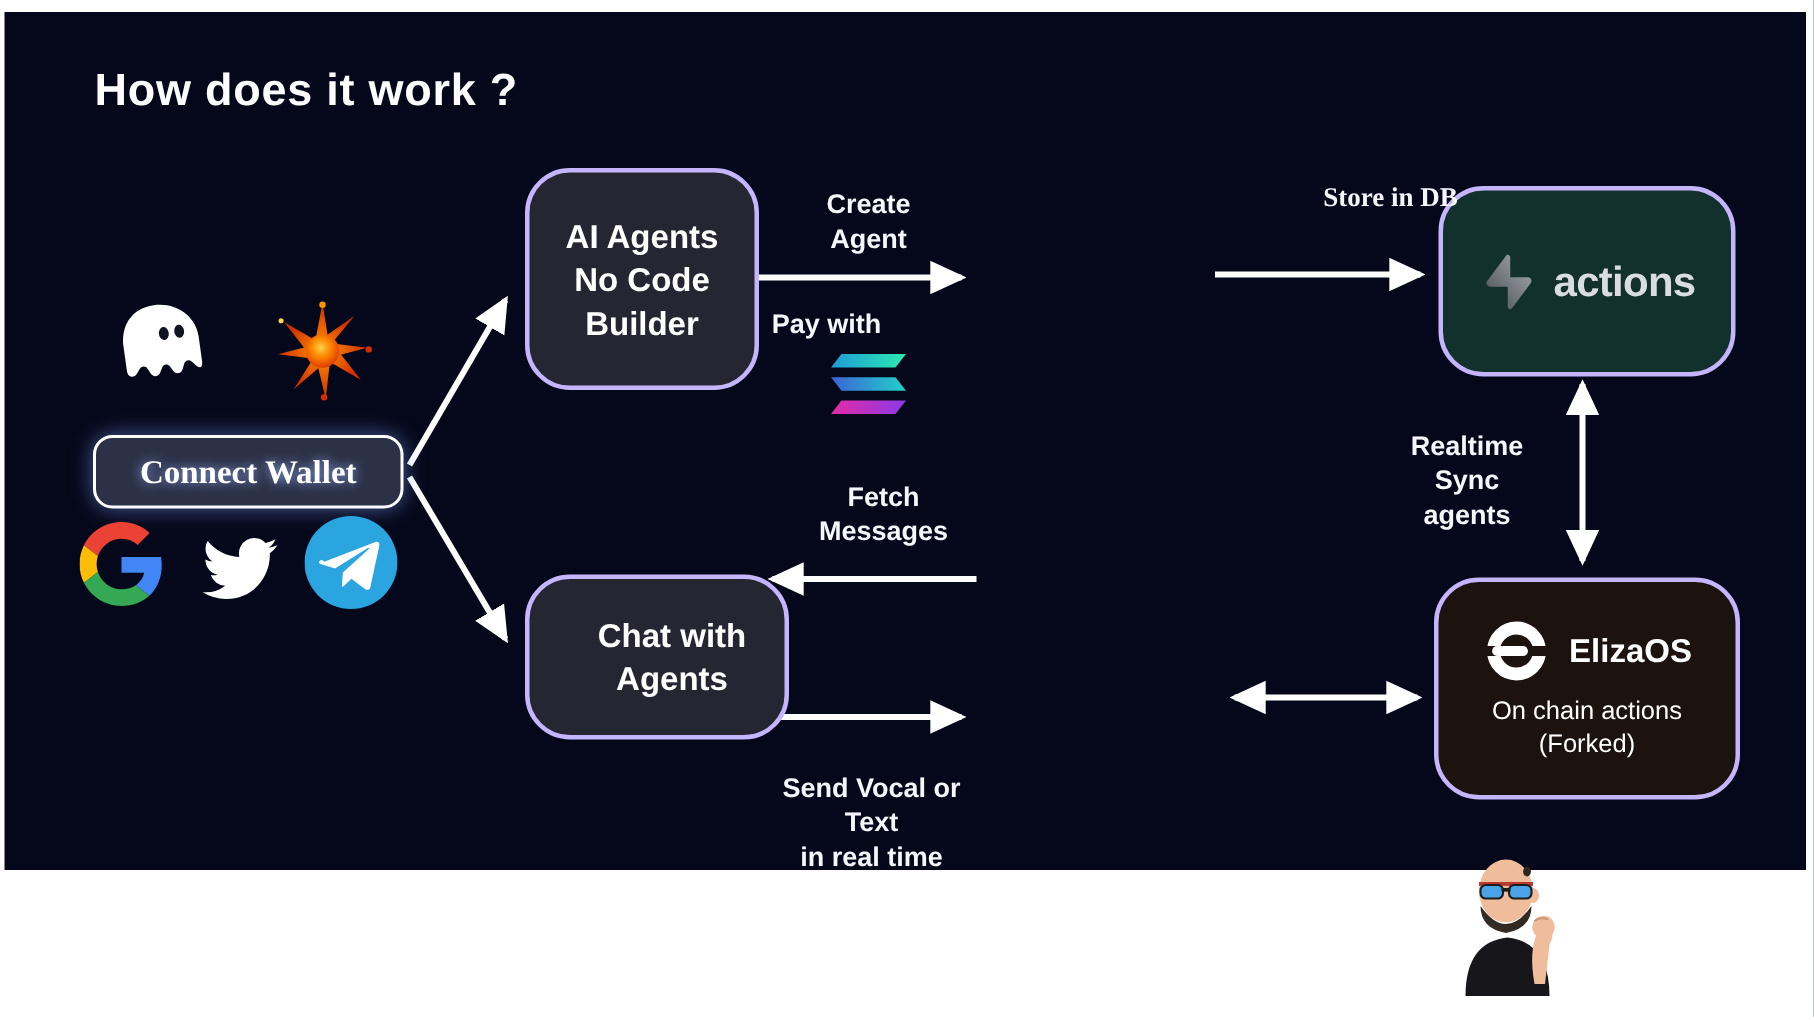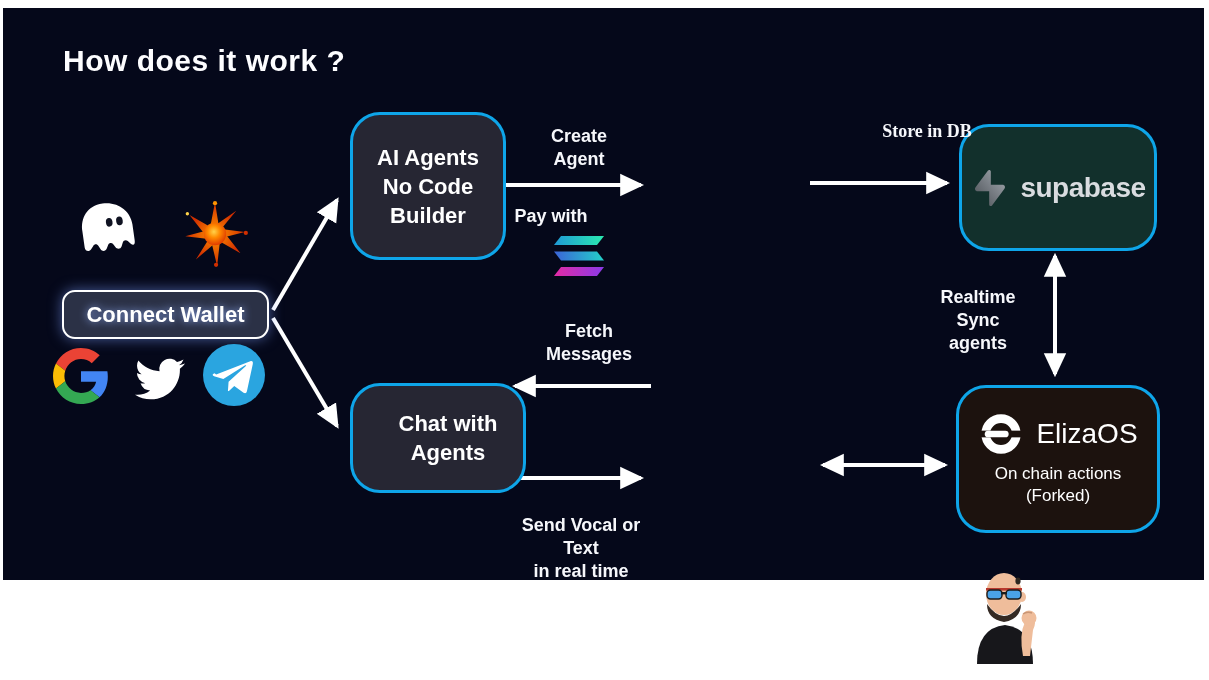--- a/index.html
+++ b/index.html
@@ -1,36 +1,36 @@
 <!DOCTYPE html>
 <html style="--bg: #05081a; --panel: #262633; --gateway: #3c41ab; --supabase: #12302c; --eliza: #1c120e; --connect: #2b3146; --arrow: #ffffff;"><head>
 <meta charset="utf-8">
 <style>
   html,body{margin:0;padding:0;width:1209px;height:680px;overflow:hidden;
     background:#fff;font-family:"Liberation Sans","DejaVu Sans",sans-serif;}
   .slide{position:absolute;left:3px;top:8px;width:1201px;height:572px;background:var(--bg,#05081a);}
   .title{position:absolute;left:60px;top:36px;margin:0;color:#fdfdff;font-size:30px;font-weight:600;letter-spacing:.5px;}
   .arrows{position:absolute;left:0;top:0;width:1201px;height:672px;pointer-events:none;}
   .arrows line{stroke:var(--arrow,#fff);stroke-width:4;}
-  .node{position:absolute;border:3px solid #0ea5e9;border-radius:30px;display:flex;flex-direction:column;
+  .node{position:absolute;border:3px solid #c4b5fd;border-radius:30px;display:flex;flex-direction:column;
     align-items:center;justify-content:center;color:#fff;font-weight:700;text-align:center;white-space:pre-line;}
   .builder{left:347px;top:104px;width:150px;height:142px;background:var(--panel,#262633);font-size:22px;line-height:29px;}
   .chat{left:347px;top:375px;width:150px;height:104px;background:var(--panel,#262633);font-size:22px;line-height:29px;padding-left:20px;}
   .gateway{left:650px;top:102px;width:155px;height:412px;background:var(--gateway,#3c41ab);border-radius:38px;font-size:25px;line-height:33px;}
   .supabase{left:956px;top:116px;width:192px;height:121px;background:var(--supabase,#12302c);flex-direction:row;gap:10px;}
   .supabase .sb-text{color:#d9dce0;font-size:28px;letter-spacing:-.5px;}
   .eliza{left:953px;top:377px;width:198px;height:142px;background:var(--eliza,#1c120e);gap:6px;}
   .eliza-row{display:flex;align-items:center;gap:12px;}
-  .eliza-title{font-size:28px;font-weight:400;}
+  .eliza-title{font-size:22px;font-weight:700;}
   .eliza-sub{font-size:17px;font-weight:500;line-height:22px;white-space:pre-line;}
   .label{position:absolute;transform:translateX(-50%);color:#f6f7fb;font-weight:600;font-size:18px;
     line-height:23px;text-align:center;white-space:pre-line;}
   .connect{position:absolute;left:59px;top:282px;width:207px;height:49px;background:var(--connect,#2b3146);
     border:2px solid #fff;border-radius:13px;color:#fff;font-size:22px;font-weight:600;cursor:pointer;
-    font-family:Liberation Sans, sans-serif;box-shadow:0 0 14px rgba(125,160,255,.55);text-shadow:0 0 8px rgba(150,180,255,.9);}
+    font-family:Liberation Serif, serif;box-shadow:0 0 14px rgba(125,160,255,.55);text-shadow:0 0 8px rgba(150,180,255,.9);}
   .wicon{position:absolute;}
   .brand{position:absolute;left:1043px;top:582px;color:#fff;font-size:26px;font-weight:700;}
   .avatar{position:absolute;left:960px;top:556px;width:84px;height:100px;}
 </style>
 </head>
 <body>
 
 <div class="slide">
 
   <h1 class="title">How does it work ?</h1>
@@ -127,21 +127,21 @@
       <svg viewBox="0 0 24 24" width="40" height="40">
         <defs>
             <linearGradient id="sbg" x1="0" y1="1" x2="1" y2="0">
           <stop offset="0%" stop-color="#474c52"></stop>
               <stop offset="100%" stop-color="#a7adb4"></stop>
         </linearGradient>
           </defs>
         <path fill="url(#sbg)" d="M13.2 22.5c-.55.7-1.7.3-1.7-.6v-8h-7c-1.25 0-1.95-1.4-1.17-2.4L10.8 1.5c.55-.7 1.7-.3 1.7.6v8h7c1.25 0 1.95 1.4 1.17 2.4L13.2 22.5z"></path>
       </svg>
     </span>
-    <span class="sb-text">supabase</span>
+    <span class="sb-text">actions</span>
   </div>
 
   <div class="node eliza">
     <div class="eliza-row">
       <span style="display:inline-flex;">
         <svg viewBox="0 0 48 48" width="46" height="46">
           <circle cx="24" cy="24" r="16" fill="none" stroke="#fff" stroke-width="9"></circle>
           <rect x="0" y="20.5" width="48" height="7" fill="#1c120e"></rect>
           <rect x="7" y="20.5" width="25" height="7" rx="3.5" fill="#fff"></rect>
         </svg>

